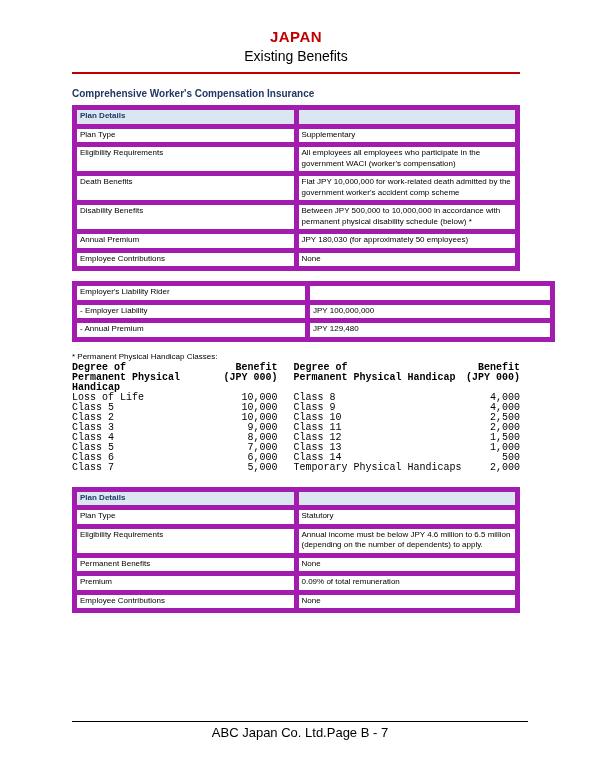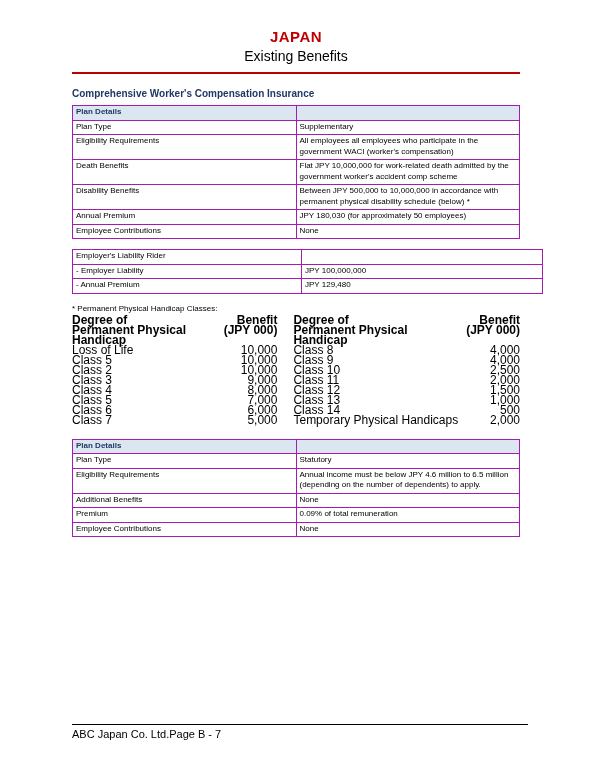--- a/index.html
+++ b/index.html
@@ -46,21 +46,21 @@
     font-weight: bold;
     font-size: 10px;
     margin-bottom: 6px;
   }
   table.benefit {
     border-collapse: collapse;
     width: 100%;
     table-layout: fixed;
   }
   table.benefit td, table.benefit th {
-    border: 1px solid #a21caf;
+    border: 5px solid #a21caf;
     padding: 1px 3px 2px 3px;
     font-size: 8px;
     line-height: 10.5px;
     vertical-align: top;
     text-align: left;
     font-weight: normal;
     margin-top: 12px;
   }
   table.benefit th.hdr {
     background: #DCE6F1;
@@ -70,23 +70,24 @@
   td.col-label { width: 222px; }
   td.col-value { width: 234px; }
   .spacer-10 { height: 10px; }
   .spacer-14 { height: 14px; }
   .note {
     font-size: 8px;
     margin: 0 0 2px 0;
   }
   table.handicap {
     border-collapse: collapse;
-    font-size: 12px;
+    font-size: 10px;
     width: 100%;
     table-layout: fixed;
+    font-family: Liberation Mono, monospace;
   }
   table.handicap td {
     padding: 0 0 0 0;
     line-height: 10px;
     vertical-align: top;
   }
   table.handicap td.hd1 { width: 140px; }
   table.handicap td.hd2 { width: 52px; text-align: right; padding-right: 10px;}
   table.handicap td.hd3 { width: 160px; padding-left: 6px;}
   table.handicap td.hd4 { width: 52px; text-align: right; }
@@ -98,22 +99,22 @@
     left: 72px;
     right: 72px;
     bottom: 36px;
   }
   .footer-rule {
     border-top: 1px solid #000000;
     margin-bottom: 3px;
   }
   .footer-row {
     display: flex;
-    justify-content: flex-start;
-    font-size: 11px;
+    justify-content: center;
+    font-size: 13px;
   }
 </style>
 </head>
 <body>
 
 <div class="page">
 
   <div class="title-block">
     <div class="doc-title">JAPAN</div>
     <div class="doc-subtitle">Existing Benefits</div>
@@ -254,21 +255,21 @@
     </tr>
     <tr>
       <td class="col-label">Plan Type</td>
       <td class="col-value">Statutory</td>
     </tr>
     <tr>
       <td class="col-label">Eligibility Requirements</td>
       <td class="col-value">Annual income must be below JPY 4.6 million to 6.5 million (depending on the number of dependents) to apply.</td>
     </tr>
     <tr>
-      <td class="col-label">Additional Benefits</td>
+      <td class="col-label">Permanent Benefits</td>
       <td class="col-value">None</td>
     </tr>
     <tr>
       <td class="col-label">Premium</td>
       <td class="col-value">0.09% of total remuneration</td>
     </tr>
     <tr>
       <td class="col-label">Employee Contributions</td>
       <td class="col-value">None</td>
     </tr>

